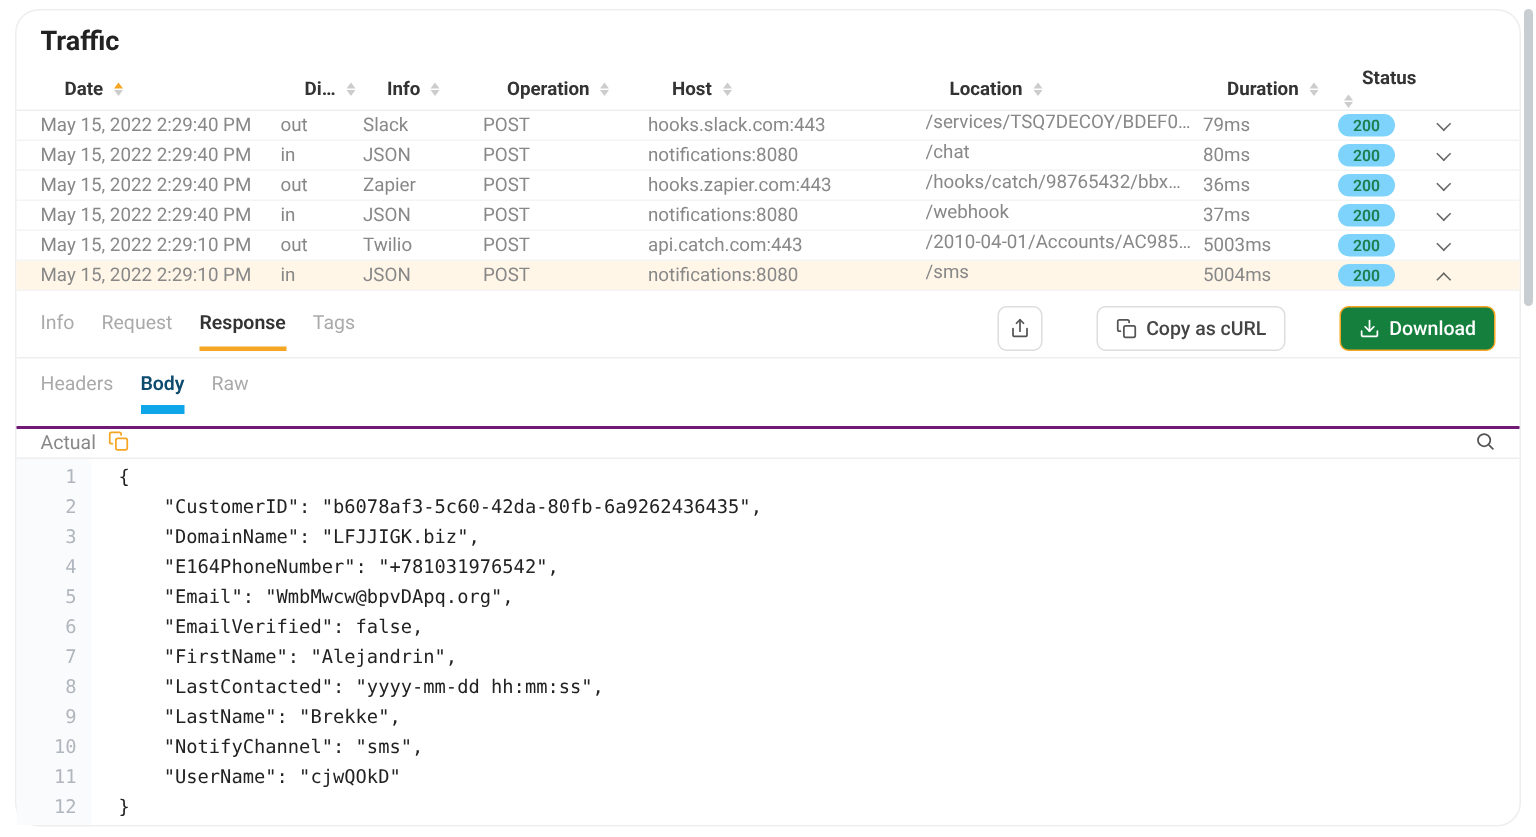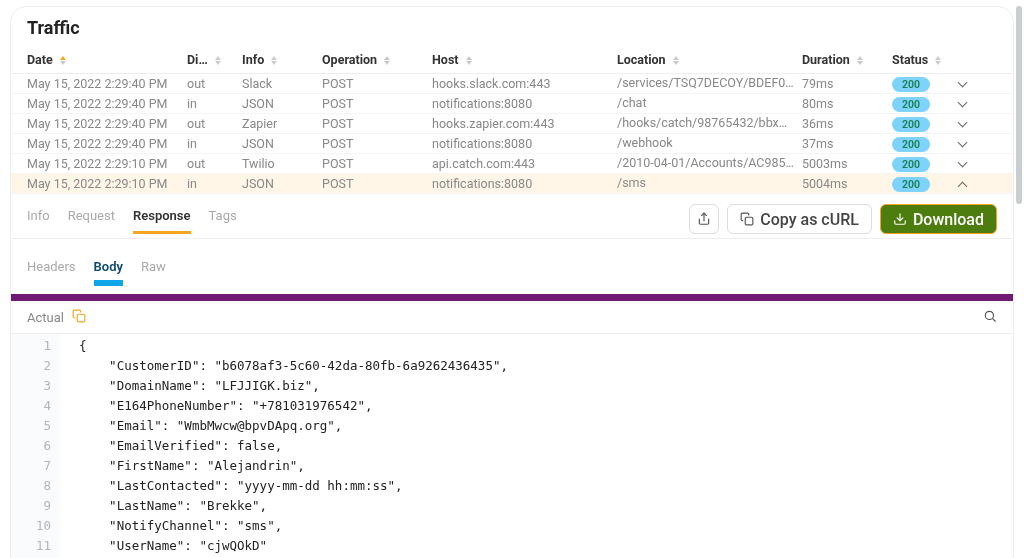--- a/index.html
+++ b/index.html
@@ -150,54 +150,54 @@
   .btn {
     height: 30px;
     border: 1px solid #ddd;
     border-radius: 6px;
     background: #fff;
     display:flex;
     align-items:center;
     padding: 0 12px;
     gap:6px;
     cursor:pointer;
-    font-size: 16px;
+    font-size: 13px;
     color:#444;
     font-weight:500;
+    margin-left:28px;
   }
   .btn.primary {
-    background: #4d7c0f;
+    background: #15803d;
     border-color: #f6a623;
     color: #fff;
   }
   .subtabs {
     display:flex;
     gap: 18px;
     padding: 6px 16px 8px;
     border-top: 1px solid #eee;
   }
   .stab {
     font-size: 13px;
     color: #aaa;
     padding: 4px 0 6px;
     cursor:pointer;
-    margin-top:10px;
   }
   .stab.active {
     color: #0c4a6e;
     font-weight: 600;
     border-bottom: 6px solid #0ea5e9;
   }
   .actual-bar {
     display:flex;
     align-items:center;
     padding: 3px 16px;
-    border-top: 7px solid #701a75;
+    border-top: 2px solid #701a75;
     border-bottom: 1px solid #eee;
-    height: 40px;
+    height: 22px;
     color:#888;
   }
   .actual-bar .label { flex:0 0 auto; font-size:13px; }
   .actual-bar .copy { margin-left: 8px; color:#f6a623; font-size:14px; cursor:pointer; }
   .actual-bar .search { margin-left:auto; color:#666; font-size:14px; cursor:pointer; }
   .code-area {
     display:flex;
     font-family: ui-monospace, SFMono-Regular, Menlo, Consolas, monospace;
     font-size: 12.5px;
     line-height: 20px;
@@ -220,21 +220,21 @@
   }
   .scrollbar-fake {
     position:absolute;
     right:2px;
     top:6px;
     width:6px;
     height:198px;
     background:#c8cdd2;
     border-radius:3px;
   }
-  .thead-row .th-label { white-space: nowrap; overflow: hidden; text-overflow: ellipsis;}
+  .thead-row .th-label { white-space: nowrap; overflow: hidden; text-overflow: ellipsis; margin-left: 16px;}
   .ellipsis { overflow:hidden; text-overflow:ellipsis; white-space:nowrap; display:inline-block; max-width:100%; }
 </style>
 </head>
 <body>
 
 <div class="panel">
   <div class="panel-header">
     <div class="panel-title">Traffic</div>
   </div>
 

